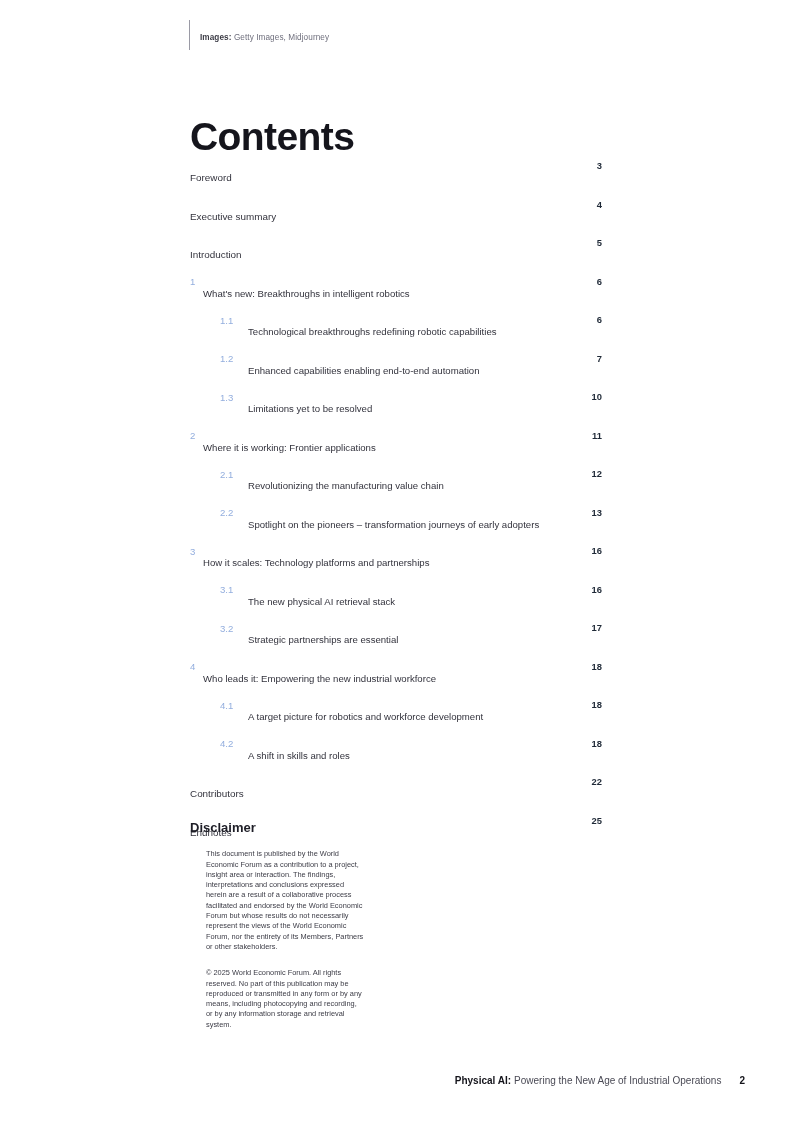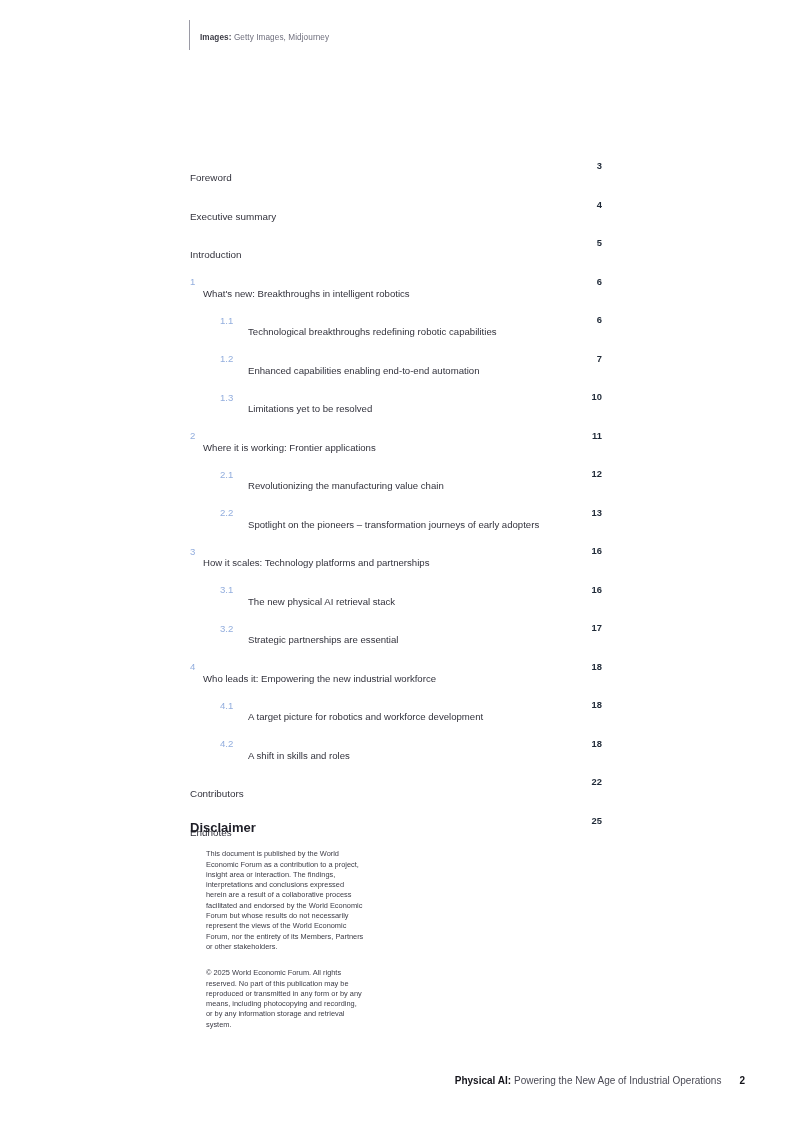--- a/index.html
+++ b/index.html
@@ -171,20 +171,21 @@
 <div class="page">
 
   <div class="credits">
     <div class="credits-rule"></div>
     <div class="credits-text">
       <span class="lbl">Images:</span>
       <span>Getty Images, Midjourney</span>
     </div>
   </div>
 
+  <h1 class="toc-title">Contents</h1>
 
   <nav class="toc" id="toc-list">
       <div class="toc-row lvl0">
         <span class="toc-label">Foreword</span>
         <span class="toc-page">3</span>
       </div>
       <div class="toc-row lvl0">
         <span class="toc-label">Executive summary</span>
         <span class="toc-page">4</span>
       </div>

